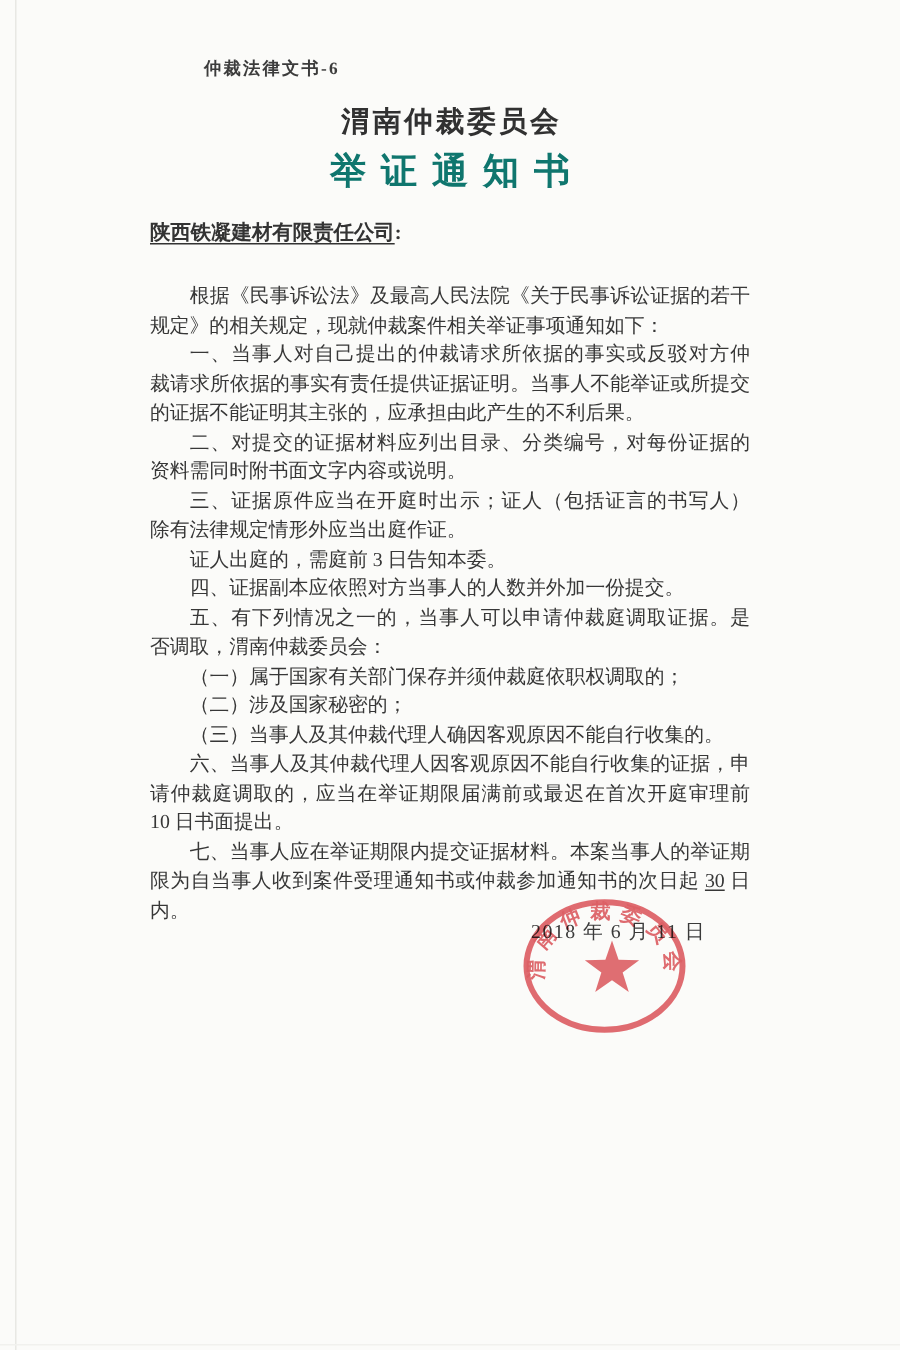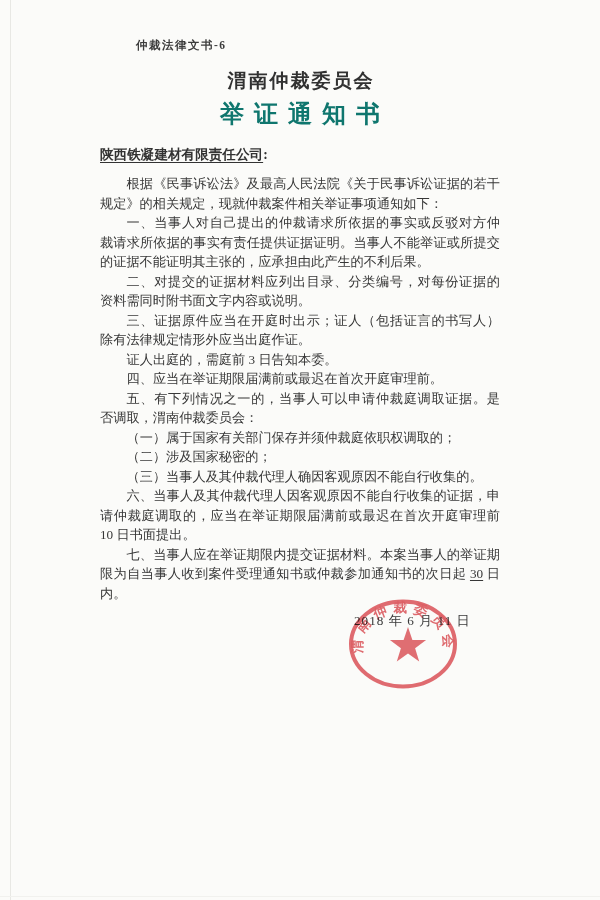--- a/index.html
+++ b/index.html
@@ -28,21 +28,21 @@
     letter-spacing: 2px; text-indent: 2px;
   }
   .doc-title {
     margin-top: 4px;
     font-size: 24px; font-weight: 700; color: #0f766e;
     letter-spacing: 10px; text-indent: 10px;
   }
   .body-block { position: absolute; left: 100px; top: 144px; width: 400px; color: #343434; }
   .addressee {
     font-size: 13.6px; font-weight: 700; line-height: 22px; color: #333;
-    margin-bottom: 8px;
+    margin-bottom: 21px;
   }
   .addressee .name { text-decoration: underline; text-underline-offset: 3px; }
   .line {
     font-size: 13.2px; line-height: 19.5px; color: #373737;
     text-align: justify;
   }
   .line.stretch { text-align-last: justify; }
   .line.indent { text-indent: 26.5px; }
   .u { text-decoration: underline; text-underline-offset: 2px; }
   .date-line {
@@ -73,21 +73,21 @@
       <div class="line indent stretch">根据《民事诉讼法》及最高人民法院《关于民事诉讼证据的若干</div>
       <div class="line">规定》的相关规定，现就仲裁案件相关举证事项通知如下：</div>
       <div class="line indent stretch">一、当事人对自己提出的仲裁请求所依据的事实或反驳对方仲</div>
       <div class="line stretch">裁请求所依据的事实有责任提供证据证明。当事人不能举证或所提交</div>
       <div class="line">的证据不能证明其主张的，应承担由此产生的不利后果。</div>
       <div class="line indent stretch">二、对提交的证据材料应列出目录、分类编号，对每份证据的</div>
       <div class="line">资料需同时附书面文字内容或说明。</div>
       <div class="line indent stretch">三、证据原件应当在开庭时出示；证人（包括证言的书写人）</div>
       <div class="line">除有法律规定情形外应当出庭作证。</div>
       <div class="line indent">证人出庭的，需庭前 3 日告知本委。</div>
-      <div class="line indent">四、应当在举证期限届满前或最迟在首次开庭审理前。</div>
+      <div class="line indent">四、证据副本应依照对方当事人的人数并外加一份提交。</div>
       <div class="line indent stretch">五、有下列情况之一的，当事人可以申请仲裁庭调取证据。是</div>
       <div class="line">否调取，渭南仲裁委员会：</div>
       <div class="line indent">（一）属于国家有关部门保存并须仲裁庭依职权调取的；</div>
       <div class="line indent">（二）涉及国家秘密的；</div>
       <div class="line indent">（三）当事人及其仲裁代理人确因客观原因不能自行收集的。</div>
       <div class="line indent stretch">六、当事人及其仲裁代理人因客观原因不能自行收集的证据，申</div>
       <div class="line stretch">请仲裁庭调取的，应当在举证期限届满前或最迟在首次开庭审理前</div>
       <div class="line">10 日书面提出。</div>
       <div class="line indent stretch">七、当事人应在举证期限内提交证据材料。本案当事人的举证期</div>
       <div class="line stretch"><span>限为自当事人收到案件受理通知书或仲裁参加通知书的次日起 </span><span class="u">30</span><span> 日</span></div>

